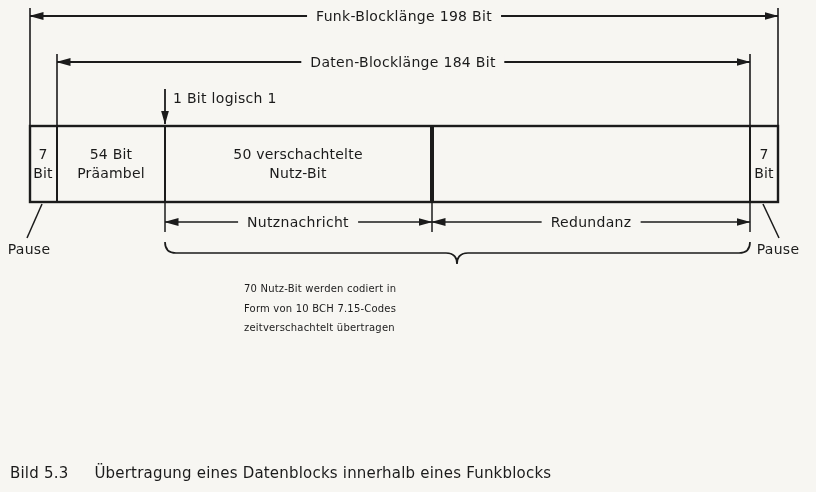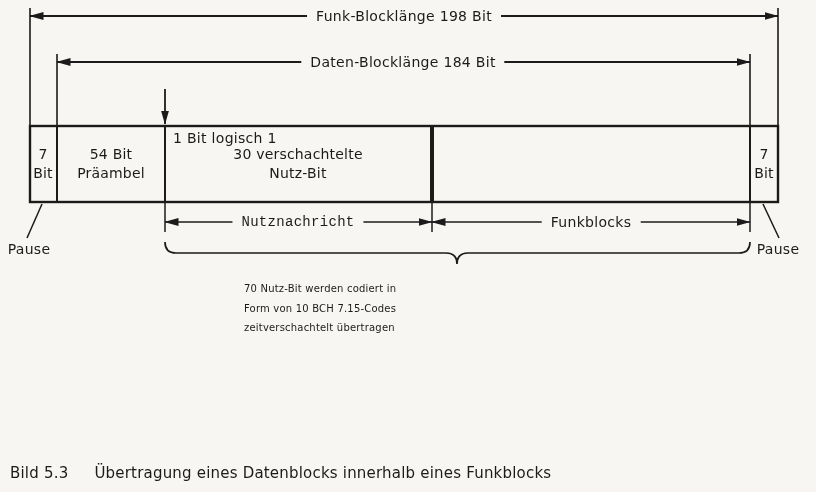--- a/index.html
+++ b/index.html
@@ -75,33 +75,33 @@
       <line x1="42" y1="204" x2="27" y2="238"></line>
       <line x1="763" y1="204" x2="779" y2="238"></line>
     </g>
 
     <path stroke-width="1.7" d="M165,242 Q165,253 176,253 L446,253 Q457,253 457,264 Q457,253 468,253 L739,253 Q750,253 750,242"></path>
   </svg>
 
   <div class="lbl center on-line" style="left:404px;top:16px;">Funk-Blocklänge 198 Bit</div>
   <div class="lbl center on-line" style="left:403px;top:62px;">Daten-Blocklänge 184 Bit</div>
 
-  <div class="lbl vcenter" style="left:173px;top:98px;margin-top:40px;">1 Bit logisch 1</div>
+  <div class="lbl vcenter" style="left:173px;top:98px;">1 Bit logisch 1</div>
 
   <div class="cell-lbl" style="left:43px;top:164px;">7
 Bit</div>
   <div class="cell-lbl" style="left:111px;top:164px;">54 Bit
 Präambel</div>
-  <div class="cell-lbl" style="left:298px;top:164px;">30 verschachtelte
+  <div class="cell-lbl" style="left:298px;top:164px;">50 verschachtelte
 Nutz-Bit</div>
   <div class="cell-lbl" style="left:764px;top:164px;">7
 Bit</div>
 
-  <div class="lbl center on-line" style="left:298px;top:222px;font-family:Liberation Mono, monospace;">Nutznachricht</div>
-  <div class="lbl center on-line" style="left:591px;top:222px;">Funkblocks</div>
+  <div class="lbl center on-line" style="left:298px;top:222px;">Nutznachricht</div>
+  <div class="lbl center on-line" style="left:591px;top:222px;">Redundanz</div>
 
   <div class="lbl center" style="left:29px;top:249px;">Pause</div>
   <div class="lbl center" style="left:778px;top:249px;">Pause</div>
 
   <div class="note">70 Nutz-Bit werden codiert in
 Form von 10 BCH 7.15-Codes
 zeitverschachtelt übertragen</div>
 
   <div class="caption">
     <span class="num">Bild 5.3</span><span>Übertragung eines Datenblocks innerhalb eines Funkblocks</span>

